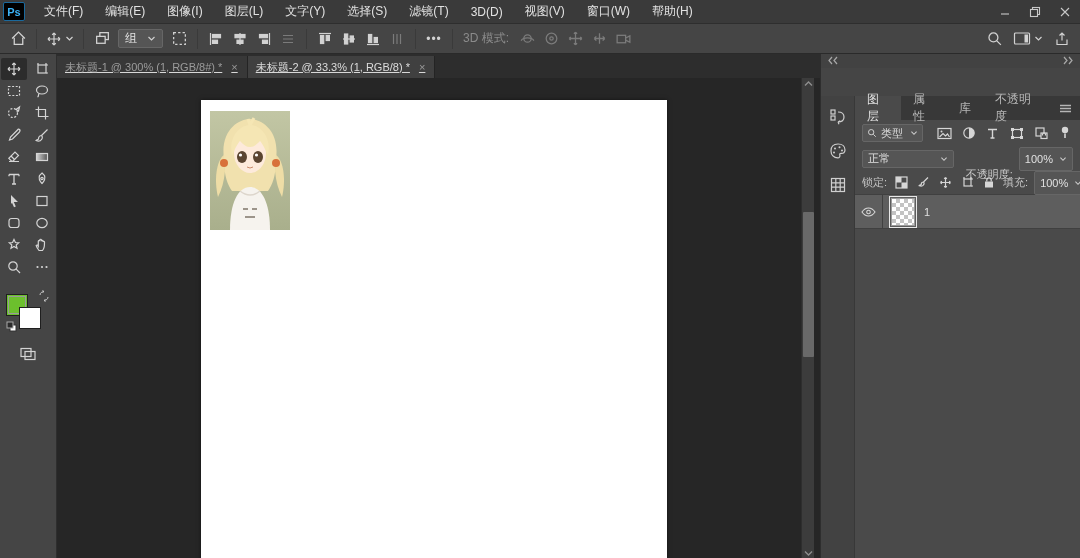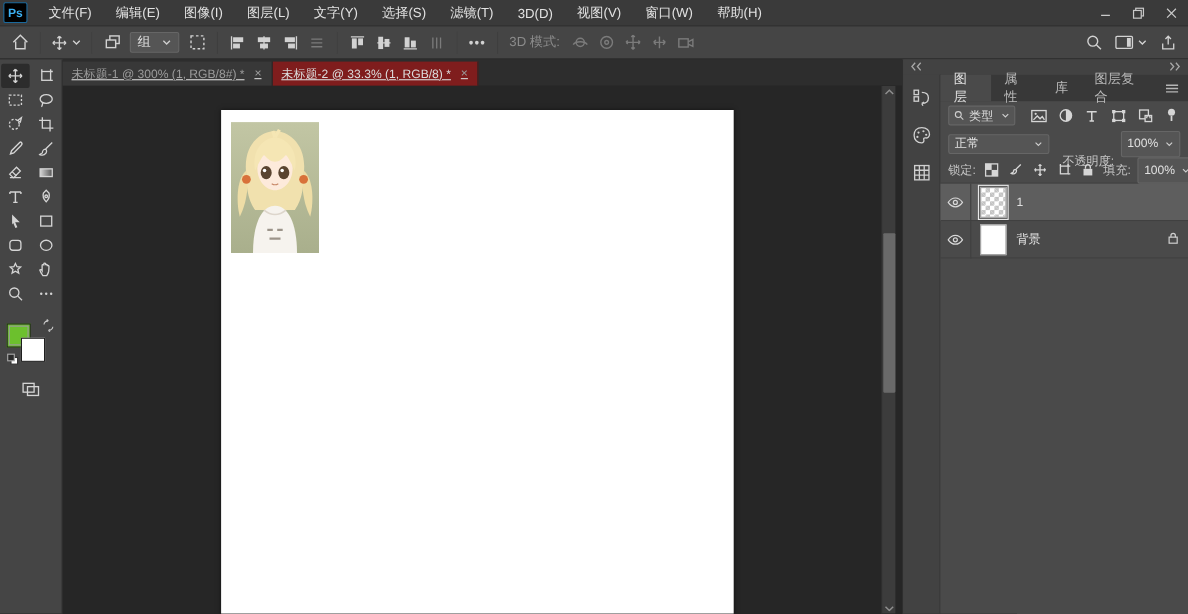--- a/index.html
+++ b/index.html
@@ -42,35 +42,35 @@
   .swap-arrows { position:absolute; right:0; top:0; }
   .default-swatches { position:absolute; left:0; bottom:0; width:11px; height:11px; }
   .screen-mode { margin-top:14px; align-self:center; }
   .screen-mode svg { stroke:#d4d4d4; fill:none; stroke-width:1.2; }
 
   
   .workarea { flex:1; display:flex; flex-direction:column; position:relative; min-width:0; }
   .tabbar { height:24px; background:#2d2d2d; display:flex; align-items:flex-end; flex:0 0 auto;text-decoration:underline; }
   .doc-tab { height:22px; display:flex; align-items:center; padding:0 8px; font-size:11px; border-right:1px solid #242424; gap:8px; white-space:nowrap; }
   .doc-tab.inactive { background:#383838; color:#9b9b9b; }
-  .doc-tab.active { background:#7f1d1d; color:#dcdcdc; }
+  .doc-tab.active { background:#404040; color:#dcdcdc; }
   .tab-close { color:#9a9a9a; font-size:11px; padding:0 1px; }
   .canvas { flex:1; position:relative; background:#262626; overflow:hidden; }
   .document { position:absolute; left:144px; top:22px; width:466px; height:460px; background:#ffffff; box-shadow:0 0 4px rgba(0,0,0,.55); }
   .placed-image { position:absolute; left:9px; top:11px; width:80px; height:119px; }
 
   
   .v-scroll { position:absolute; top:0; right:6px; width:13px; bottom:0; background:#3c3c3c; border-left:1px solid #2e2e2e; }
   .v-scroll .arrow { position:absolute; left:0; width:13px; height:11px; display:flex; align-items:center; justify-content:center; }
   .v-scroll .arrow svg { stroke:#8f8f8f; fill:none; stroke-width:1.3; }
   .v-scroll .up { top:0; } .v-scroll .down { bottom:0; }
   .v-thumb { position:absolute; left:1px; width:11px; top:134px; height:145px; background:#696969; border-radius:1px; }
 
   
-  .dock { width:260px; background:#454545; border-left:1px solid #2e2e2e; display:flex; flex-direction:column; flex:0 0 auto; }
+  .dock { width:260px; background:#454545; border-left:1px solid #2e2e2e; display:flex; flex-direction:column; flex:0 0 auto;gap:28px; }
   .dock-header { height:14px; display:flex; justify-content:space-between; align-items:center; padding:0 6px; background:#424242; }
   .dock-header svg { stroke:#a8a8a8; fill:none; stroke-width:1.2; }
   .dock-body { flex:1; display:flex; min-height:0; }
   .dock-strip { width:34px; background:#424242; border-right:1px solid #383838; display:flex; flex-direction:column; align-items:center; padding-top:10px; gap:12px; }
   .dock-strip .strip-btn { width:24px; height:22px; display:flex; align-items:center; justify-content:center; }
   .dock-strip svg { stroke:#cfcfcf; fill:none; stroke-width:1.2; }
   .panel { flex:1; background:#4a4a4a; display:flex; flex-direction:column; min-width:0; }
   .panel-tabs { height:24px; background:#383838; display:flex; align-items:stretch; }
   .panel-tab { padding:0 12px; display:flex; align-items:center; font-size:12px; color:#b9b9b9; }
   .panel-tab.active { background:#4a4a4a; color:#e0e0e0; }
@@ -528,21 +528,21 @@
                 <path d="M3.5 7.8h13M3.5 12.2h13M7.8 3.5v13M12.2 3.5v13"></path>
               </svg>
             </div>
         </div>
 
         <div class="panel">
           <div class="panel-tabs">
             <div class="panel-tab active">图层</div>
             <div class="panel-tab">属性</div>
             <div class="panel-tab">库</div>
-            <div class="panel-tab">图层复合</div>
+            <div class="panel-tab">不透明度</div>
             <div class="panel-menu">
                 <svg width="13" height="9" viewBox="0 0 13 9">
                   <path d="M1 1.5h11M1 4.5h11M1 7.5h11"></path>
                 </svg>
               </div>
           </div>
 
           <div class="filter-row">
             <div class="search-select">
               <svg width="10" height="10" viewBox="0 0 12 12">
@@ -660,34 +660,20 @@
             <div class="eye-cell">
                 <svg width="15" height="10" viewBox="0 0 15 10">
                   <path d="M1 5c2-3 4.2-4 6.5-4S12 2 14 5c-2 3-4.2 4-6.5 4S3 8 1 5z"></path>
                   <circle cx="7.5" cy="5" r="1.8"></circle>
                 </svg>
               </div>
             <div class="thumb checker selected-thumb"></div>
             <span class="layer-name">1</span>
           </div>
 
-          <div class="layer-row">
-            <div class="eye-cell">
-                <svg width="15" height="10" viewBox="0 0 15 10">
-                  <path d="M1 5c2-3 4.2-4 6.5-4S12 2 14 5c-2 3-4.2 4-6.5 4S3 8 1 5z"></path>
-                  <circle cx="7.5" cy="5" r="1.8"></circle>
-                </svg>
-              </div>
-            <div class="thumb"></div>
-            <span class="layer-name">背景</span>
-            <span class="layer-lock"><svg width="11" height="13" viewBox="0 0 12 13">
-                  <rect x="2" y="5.5" width="8" height="6"></rect>
-                  <path d="M3.8 5.5v-1.5a2.2 2.2 0 0 1 4.4 0v1.5"></path>
-                </svg></span>
-          </div>
 
           <div class="layers-rest"></div>
         </div>
       </div>
     </div>
 
   </div>
 </div>
 
 </body></html>

